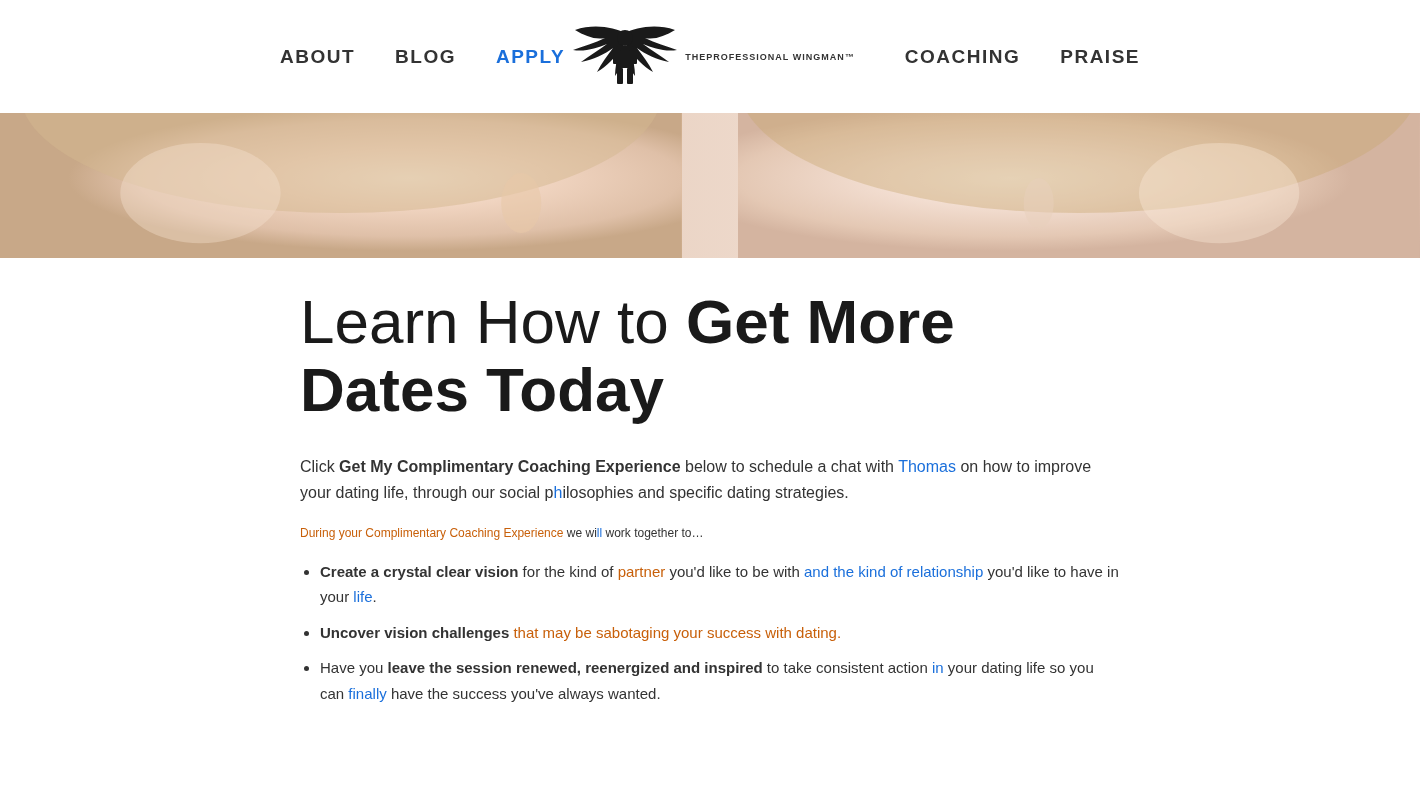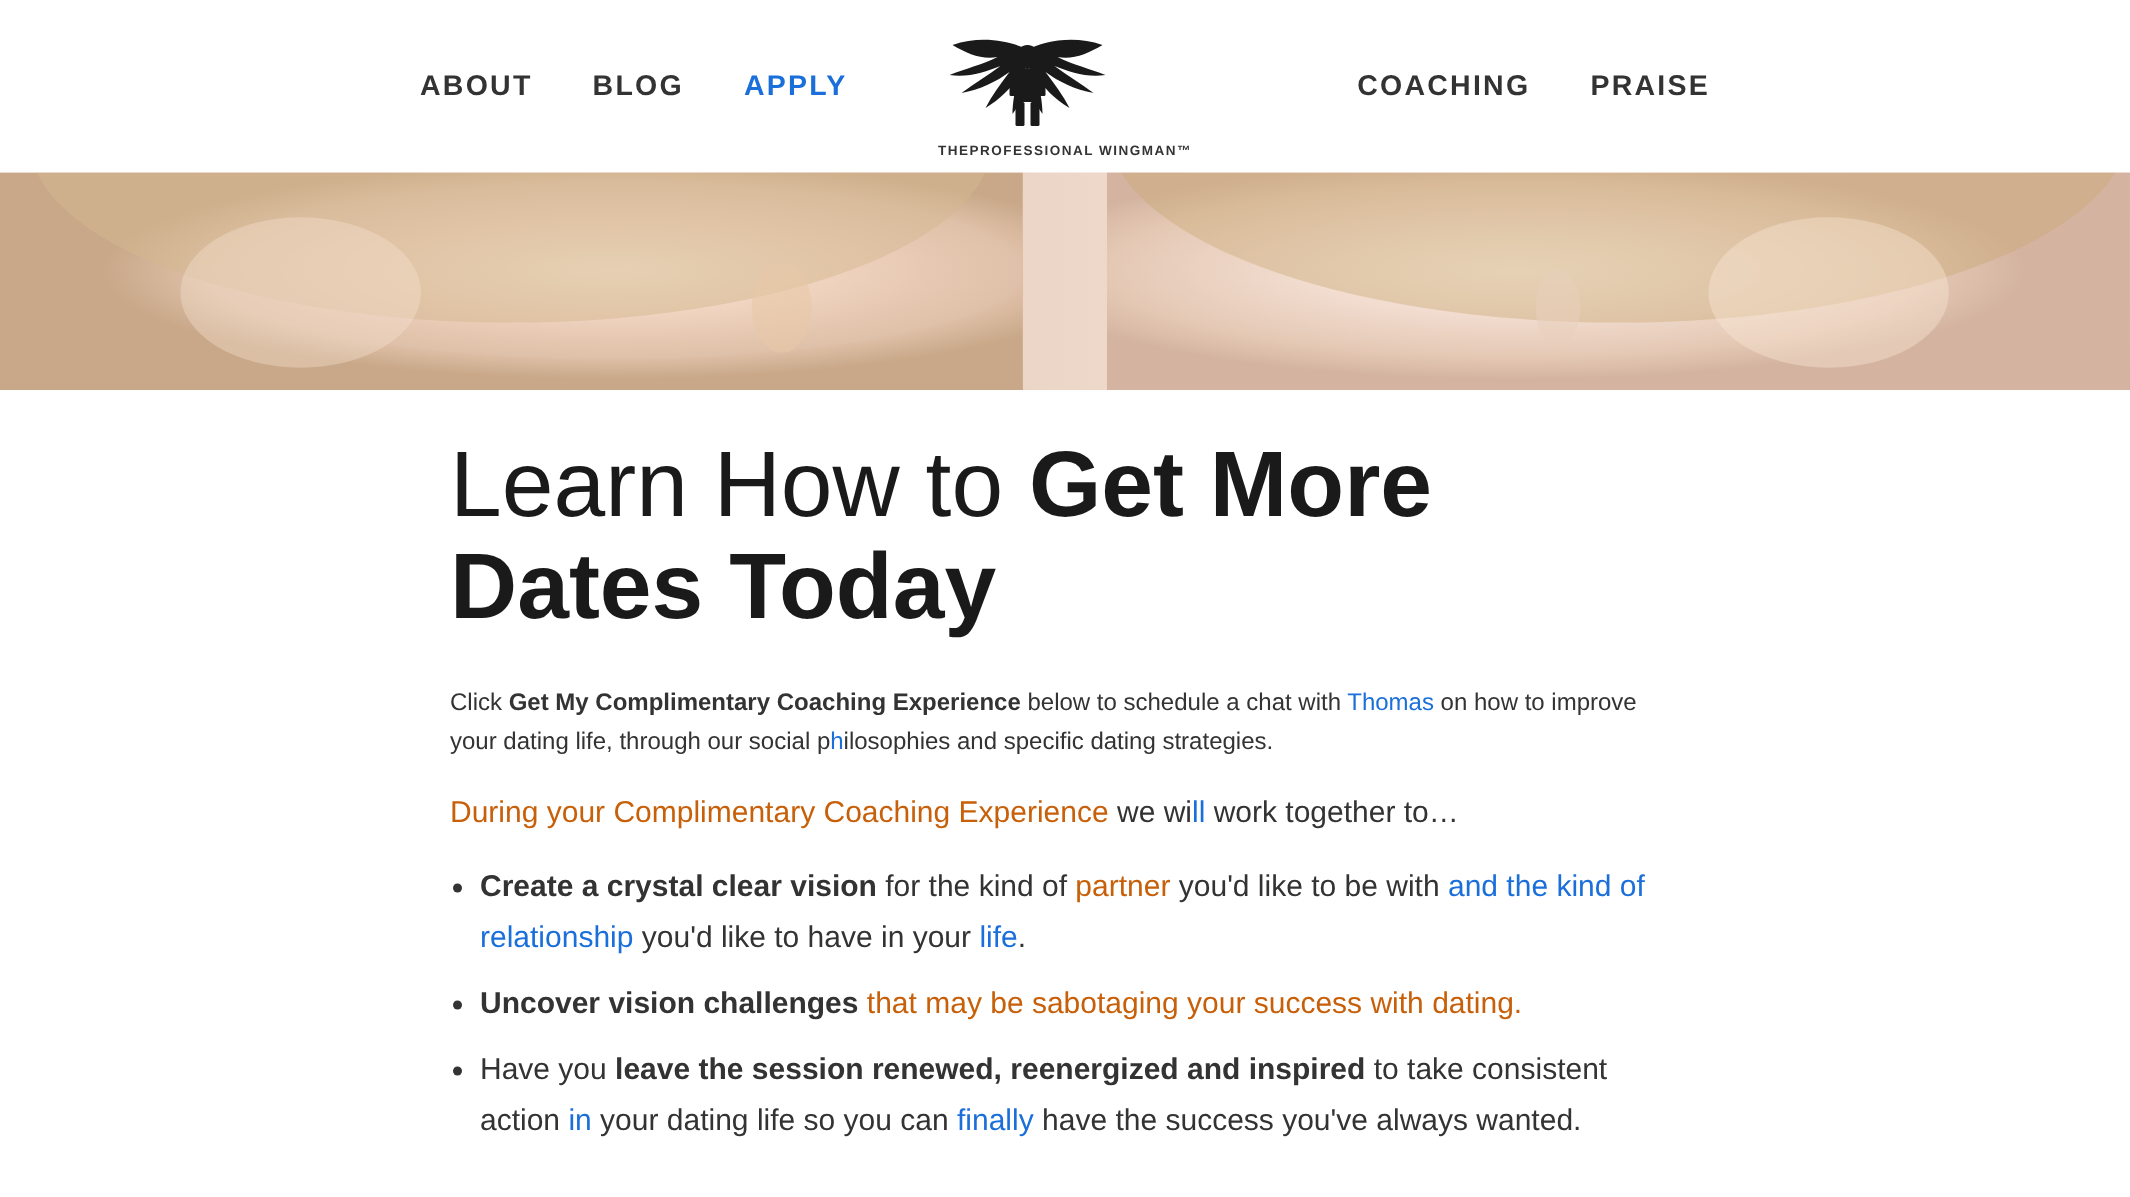--- a/index.html
+++ b/index.html
@@ -37,22 +37,22 @@
       letter-spacing: 1.5px;
       text-transform: uppercase;
       color: #333;
       text-decoration: none;
       cursor: pointer;
     }
     .nav-link.active { color: #1a6fdb; }
 
     .logo-area {
       display: flex;
-      flex-direction: column;
-      align-items: flex-start;
+      flex-direction: row;
+      align-items: center;
     }
     .logo-text {
       font-family: Arial, sans-serif;
       font-size: 9px;
       letter-spacing: 1px;
       text-transform: uppercase;
       color: #333;
       margin-top: -8px;
     }
     .logo-text span { font-weight: 900; }
@@ -111,32 +111,32 @@
       font-size: 16px;
       line-height: 1.6;
       color: #333;
       margin-bottom: 18px;
     }
     .body-text strong { font-weight: 700; }
     .body-text .highlight-blue { color: #1a6fdb; }
 
     .during-text {
       font-family: Arial, sans-serif;
-      font-size: 20px;
+      font-size: 12px;
       line-height: 1.6;
       color: #333;
       margin-bottom: 16px;
     }
     .during-text .highlight-orange { color: #c8600a; }
     .during-text .highlight-blue { color: #1a6fdb; }
 
     .bullet-list {
       margin: 0 0 18px 20px;
       font-family: Arial, sans-serif;
-      font-size: 20px;
+      font-size: 15px;
       line-height: 1.7;
       color: #333;
     }
     .bullet-list li {
       margin-bottom: 10px;
     }
     .bullet-list .highlight-orange { color: #c8600a; }
     .bullet-list .highlight-blue { color: #1a6fdb; }
     .bullet-list strong { font-weight: 700; }
 

